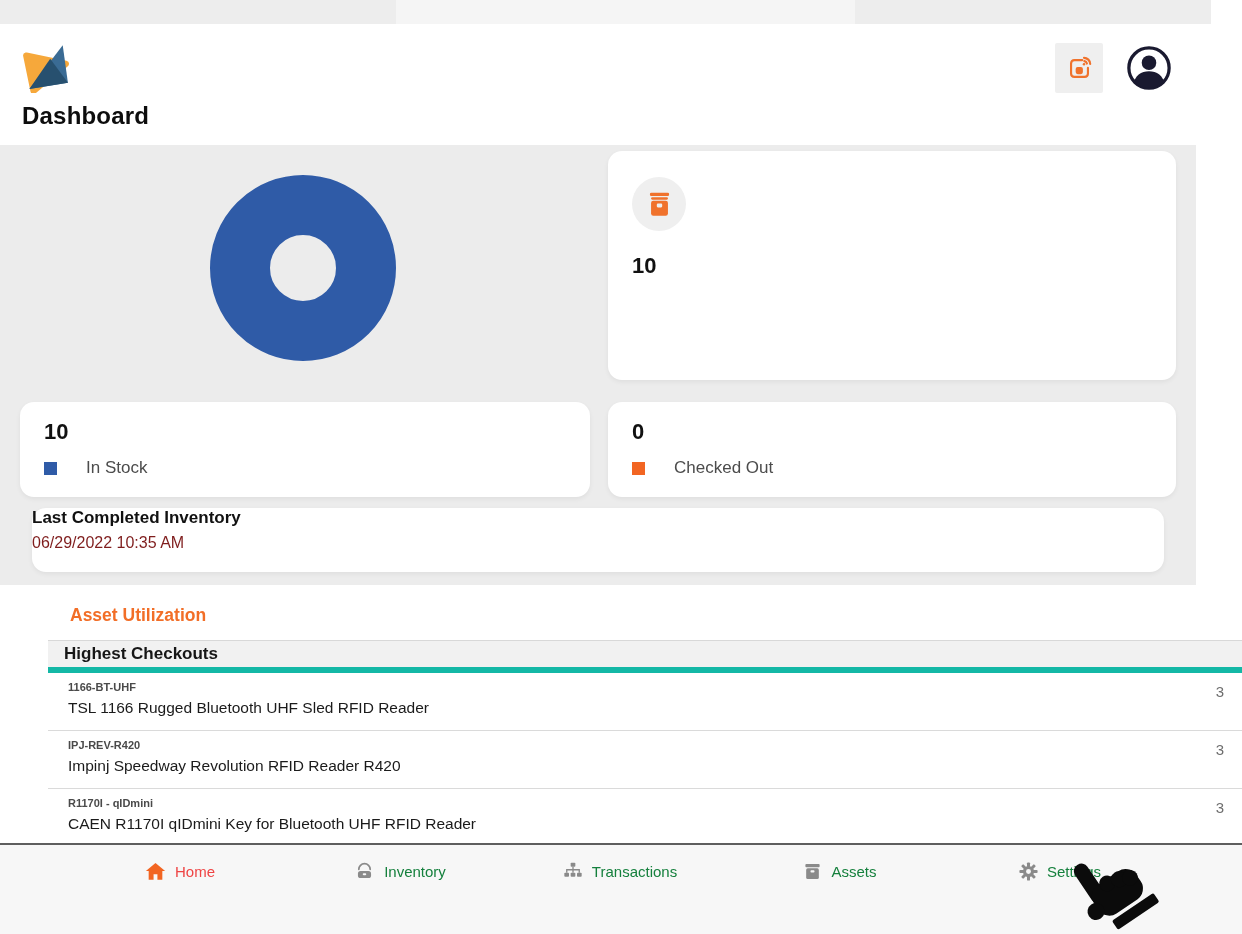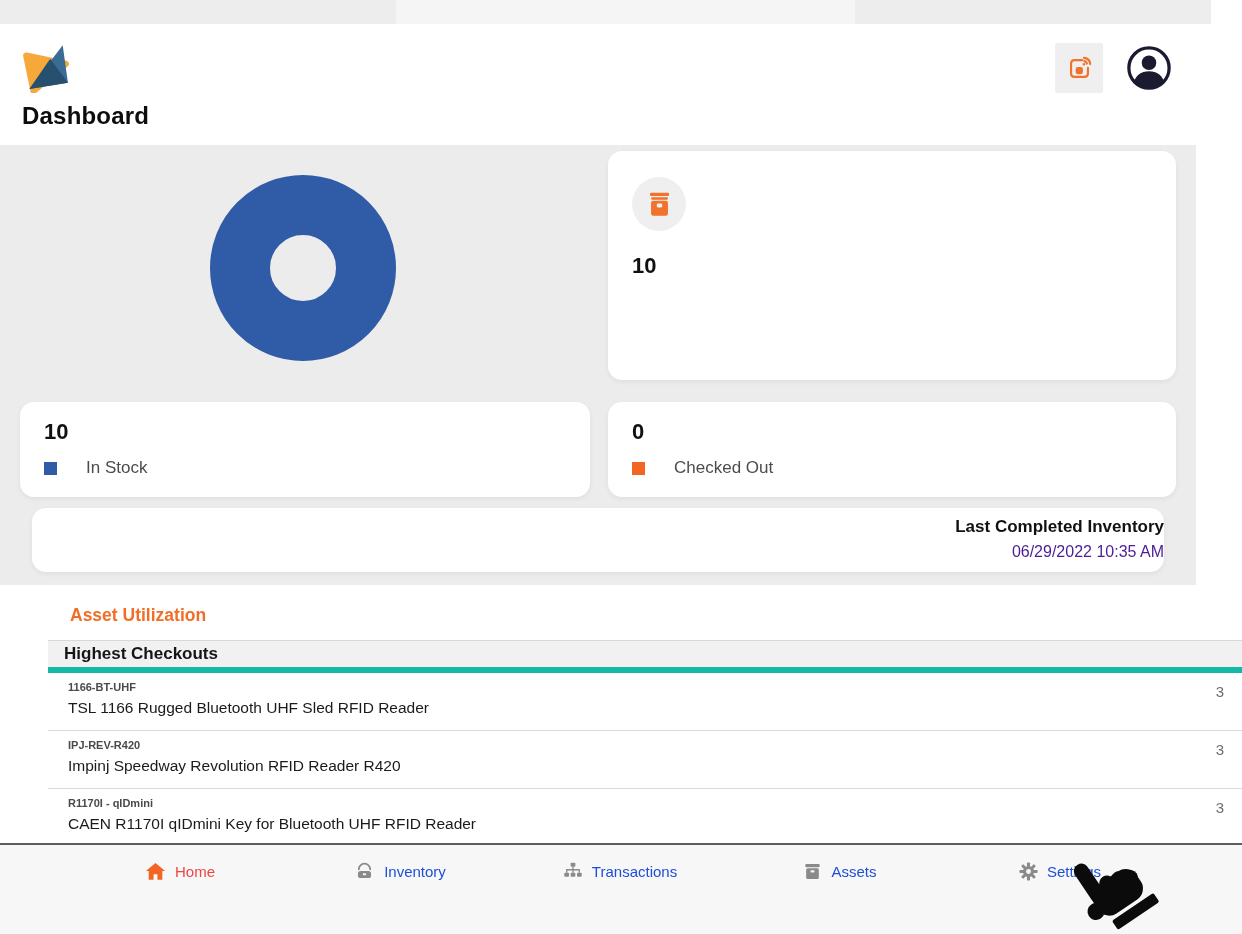--- a/index.html
+++ b/index.html
@@ -26,37 +26,37 @@
   .icon-circle{width:54px;height:54px;border-radius:50%;background:#efefef;display:flex;align-items:center;justify-content:center;}
   .big-num{font-size:22px;font-weight:bold;color:#111;}
   .card-total .big-num{margin-top:22px;}
   .muted-label{font-size:17px;color:#6e6e6e;margin-top:9px;}
   .card-instock{left:20px;top:257px;width:570px;height:95px;padding:17px 24px;}
   .card-checkedout{left:608px;top:257px;width:568px;height:95px;padding:17px 24px;}
   .legend-row{display:flex;align-items:center;gap:29px;margin-top:13px;font-size:17px;color:#4c4c4c;}
   .swatch{width:13px;height:13px;display:inline-block;}
   .swatch.blue{background:#2f5ba7;}
   .swatch.orange{background:#f26522;}
-  .card-inventory{left:32px;top:363px;width:1132px;height:64px;text-align:right;padding-top:9px;}
+  .card-inventory{left:32px;top:363px;width:1132px;height:64px;text-align:left;}
   .inv-title{font-size:17px;font-weight:bold;color:#111;}
-  .inv-date{font-size:16px;color:#4c1d95;margin-top:6px;}
+  .inv-date{font-size:16px;color:#7f1d1d;margin-top:6px;}
   
   .utilization{position:absolute;left:0;top:585px;width:1196px;background:#ffffff;padding-left:48px;}
   .util-heading{margin:20px 0 0 22px;font-size:17.5px;font-weight:bold;color:#f26e27;}
   .table-header{margin-top:14px;background:#f1f1f1;border-top:1px solid #d8d8d8;border-bottom:6px solid #14b8a6;height:26px;line-height:26px;padding-left:16px;font-size:17px;font-weight:bold;color:#161616;}
   .asset-row{position:relative;height:58px;border-bottom:1px solid #dadada;padding:8px 20px 0 20px;box-sizing:border-box;cursor:pointer;}
   .asset-row:last-child{border-bottom:none;}
   .asset-code{font-size:11px;font-weight:bold;color:#4a4a4a;}
   .asset-desc{font-size:15.5px;color:#1b1b1b;margin-top:6px;}
   .asset-count{position:absolute;right:20px;top:10px;font-size:15px;color:#6e6e6e;}
   
   .tabbar{position:absolute;left:0;top:843px;width:1242px;height:89px;background:#f7f7f7;border-top:2px solid #5e5e5e;}
   .tabbar-items{margin-left:70px;width:1100px;height:52px;display:flex;}
   .tab-item{flex:1;display:flex;align-items:center;justify-content:center;gap:9px;background:transparent;border:none;cursor:pointer;font-family:"Liberation Sans",sans-serif;}
-  .tab-label{font-size:15px;color:#1d4ed8;}
+  .tab-label{font-size:15px;color:#15803d;}
   .tab-item.active .tab-label{color:#ef4444;}
   
   .hand{position:absolute;left:1056px;top:845px;width:112px;height:88px;pointer-events:none;}
 </style>
 </head>
 <body>
 
 <div class="statusbar">
     <div class="mid"></div>
   </div>

